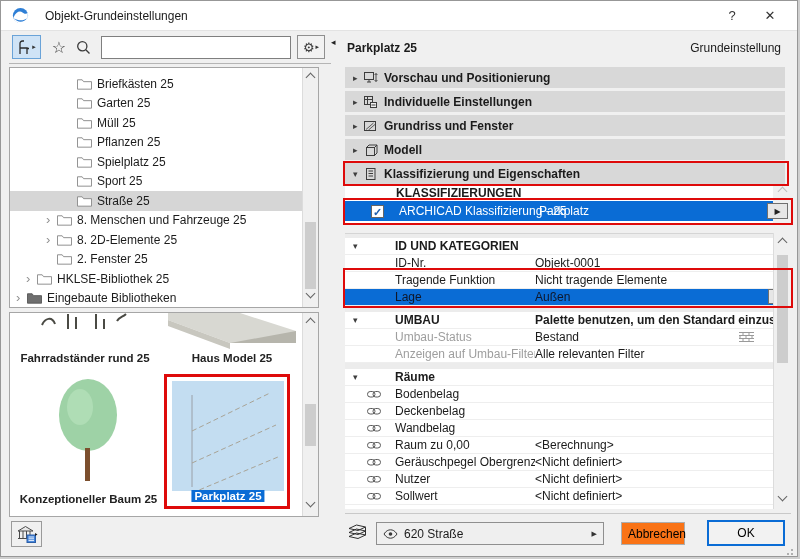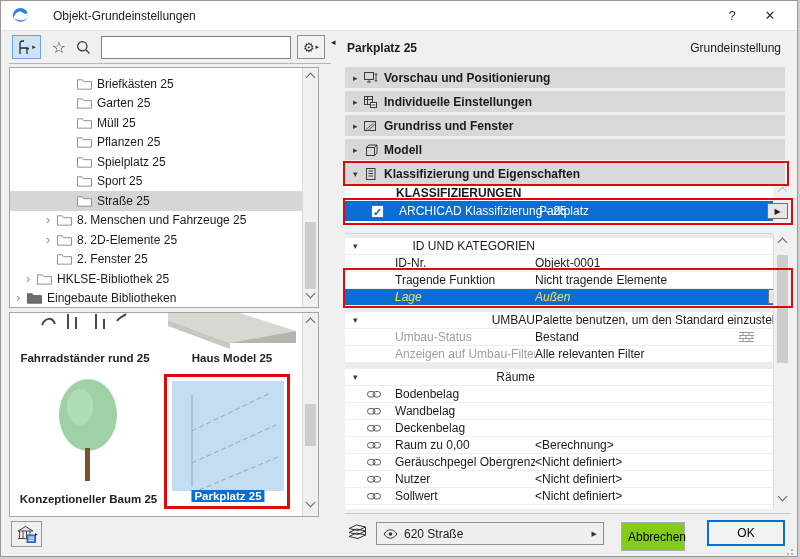--- a/index.html
+++ b/index.html
@@ -3,21 +3,21 @@
 <meta charset="utf-8">
 <style>
   html,body{margin:0;padding:0;background:#cfcfcf;}
   *{box-sizing:border-box;}
   .dialog{position:relative;width:798px;height:557px;margin:0;background:#f0f0f0;
     border:1px solid #979797;font-family:"Liberation Sans",sans-serif;font-size:12px;color:#1b1b1b;overflow:hidden;}
   .abs{position:absolute;}
 
   
   .titlebar{position:absolute;left:0;top:0;width:100%;height:30px;background:#fff;border-bottom:1px solid #e3e3e3;display:flex;align-items:center;padding-left:11px;}
-  .titlebar .app-title{margin-left:24px;font-size:12px;text-align:right;}
+  .titlebar .app-title{margin-left:16px;font-size:12px;text-align:right;}
   .tb-btn{position:absolute;top:4px;width:30px;height:22px;text-align:center;line-height:22px;font-size:13px;color:#333;}
 
   
   .tool-btn{position:absolute;display:flex;align-items:center;justify-content:center;border:1px solid transparent;}
   .tool-btn.active{background:#cfe3f6;border:1px solid #6aa3d8;}
   .tool-btn.boxed{background:#f2f2f2;border:1px solid #8f8f8f;}
   .mini-arrow{font-size:7px;color:#333;margin-left:1px;}
   .search-input{position:absolute;left:100px;top:35px;width:190px;height:23px;border:1px solid #7f7f7f;background:#fff;font-family:inherit;font-size:12px;padding:0 4px;}
   .glyph{color:#3a3a3a;}
   .hr-div{position:absolute;height:1px;background:#b5b5b5;}
@@ -71,39 +71,39 @@
   
   .props{position:absolute;left:344px;top:232px;width:428px;height:276px;background:#ececec;border-top:1px solid #d5d5d5;overflow:hidden;padding-top:4px;}
   .prop-row{height:17px;background:#fff;display:flex;align-items:center;border-bottom:1px solid #eeeeee;padding-left:8px;position:relative;white-space:nowrap;}
   .prop-row.gap{margin-top:6px;}
   .pr-collapse{width:14px;font-size:9px;color:#3d3d3d;visibility:hidden;}
   .pr-collapse.show{visibility:visible;}
   .pr-link{width:28px;visibility:hidden;display:inline-flex;}
   .pr-link.show{visibility:visible;}
   .pr-label{width:140px;overflow:hidden;}
   .pr-value{flex:1;overflow:hidden;}
-  .prop-row.hdr .pr-label,.prop-row.hdr .pr-value{font-weight:normal;width:auto;text-align:right;}
+  .prop-row.hdr .pr-label,.prop-row.hdr .pr-value{font-weight:bold;width:auto;}
   .prop-row.hdr .pr-label{width:140px;}
   .prop-row.gray .pr-label{color:#9e9e9e;}
   .prop-row.sel{background:var(--accent,#0a6cd5);}
-  .prop-row.sel .pr-label,.prop-row.sel .pr-value{color:#fde047;font-style:italic;}
+  .prop-row.sel .pr-label,.prop-row.sel .pr-value{color:#0f172a;}
   .pr-brick{margin-left:auto;margin-right:18px;display:none;}
   .prop-row.brickon .pr-brick{display:inline-flex;}
 
   
   .pop-btn{position:absolute;width:21px;height:16px;background:#e6e6e6;border:1px solid #6f6f6f;display:flex;align-items:center;justify-content:center;font-size:8px;color:#222;}
 
   
   .red-box{position:absolute;border:2px solid var(--annotation,#de0a0a);pointer-events:none;}
 
   
   .foot-combo{position:absolute;left:375px;top:521px;width:228px;height:23px;border:1px solid #8f8f8f;background:#efefef;display:flex;align-items:center;padding:0 6px;}
   .foot-combo .lbl{margin-left:6px;}
   .foot-combo .mini-arrow{margin-left:auto;}
-  .btn{position:absolute;height:29px;background:#84cc16;border:1px solid #adadad;text-align:center;font-family:inherit;font-size:12px;}
+  .btn{position:absolute;height:23px;background:#f97316;border:1px solid #adadad;text-align:center;font-family:inherit;font-size:12px;}
   .btn.default{border:2px solid var(--accent,#0a6cd5);background:#f2f2f2;}
   .lib-btn{position:absolute;left:10px;top:520px;width:31px;height:26px;background:#f0f0f0;border:1px solid #9a9a9a;display:flex;align-items:center;justify-content:center;}
 </style>
 </head>
 <body>
 
 <div class="dialog">
 
   <div class="titlebar">
     <span style="display:inline-flex;">
@@ -543,34 +543,34 @@
       </div>
 
       <div class="prop-row">
         <span class="pr-collapse"></span>
         <span class="pr-link show">
           <svg width="14" height="9" viewBox="0 0 14 9" fill="none" stroke="#5a5a5a">
             <rect x="0.5" y="1.5" width="7.5" height="5.5" rx="2.7"></rect>
             <rect x="6" y="1.5" width="7.5" height="5.5" rx="2.7"></rect>
           </svg>
         </span>
+        <span class="pr-label">Deckenbelag</span>
+        <span class="pr-value"></span>
+
+      </div>
+
+      <div class="prop-row">
+        <span class="pr-collapse"></span>
+        <span class="pr-link show">
+          <svg width="14" height="9" viewBox="0 0 14 9" fill="none" stroke="#5a5a5a">
+            <rect x="0.5" y="1.5" width="7.5" height="5.5" rx="2.7"></rect>
+            <rect x="6" y="1.5" width="7.5" height="5.5" rx="2.7"></rect>
+          </svg>
+        </span>
         <span class="pr-label">Wandbelag</span>
-        <span class="pr-value"></span>
-
-      </div>
-
-      <div class="prop-row">
-        <span class="pr-collapse"></span>
-        <span class="pr-link show">
-          <svg width="14" height="9" viewBox="0 0 14 9" fill="none" stroke="#5a5a5a">
-            <rect x="0.5" y="1.5" width="7.5" height="5.5" rx="2.7"></rect>
-            <rect x="6" y="1.5" width="7.5" height="5.5" rx="2.7"></rect>
-          </svg>
-        </span>
-        <span class="pr-label">Deckenbelag</span>
         <span class="pr-value"></span>
 
       </div>
 
       <div class="prop-row">
         <span class="pr-collapse"></span>
         <span class="pr-link show">
           <svg width="14" height="9" viewBox="0 0 14 9" fill="none" stroke="#5a5a5a">
             <rect x="0.5" y="1.5" width="7.5" height="5.5" rx="2.7"></rect>
             <rect x="6" y="1.5" width="7.5" height="5.5" rx="2.7"></rect>

